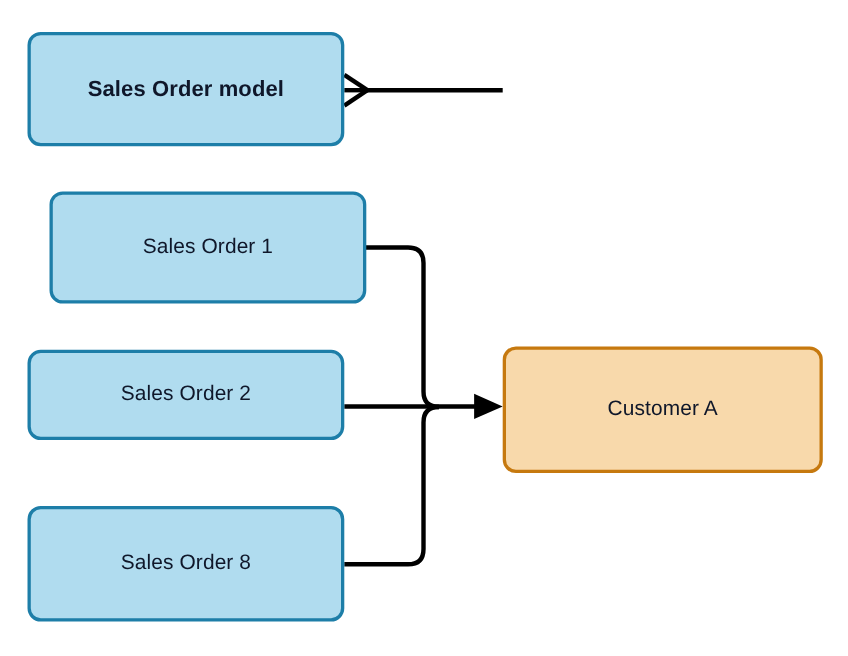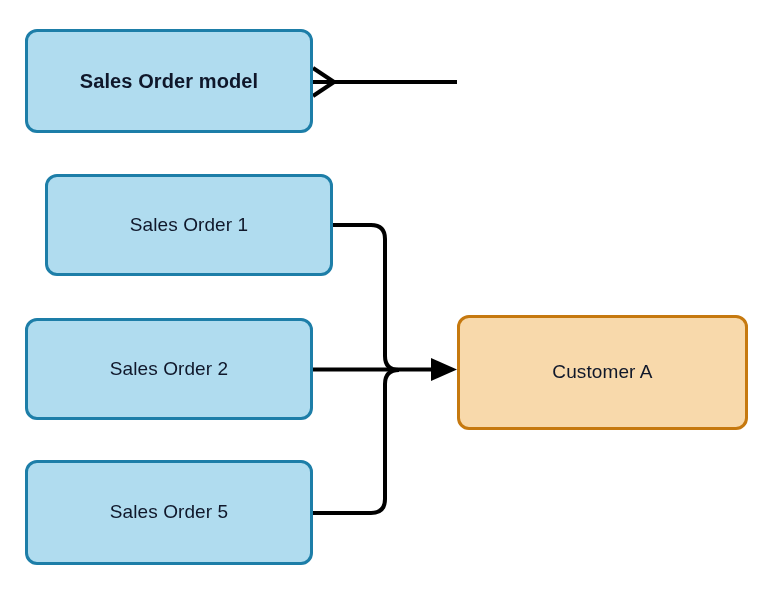--- a/index.html
+++ b/index.html
@@ -52,21 +52,21 @@
     letter-spacing: 0.1px;
   }
   .node-label.is-bold {
     font-weight: bold;
     font-size: 20px;
   }
   
   .r-model-source { left: 25px;  top: 29px;  width: 288px; height: 104px; }
   .r-model-target { left: 457px; top: 29px;  width: 291px; height: 104px; }
   .r-order-1      { left: 25px;  top: 174px; width: 288px; height: 102px; margin-left: 20px; }
-  .r-order-2      { left: 25px;  top: 318px; width: 288px; height: 102px; }
+  .r-order-2      { left: 25px;  top: 318px; width: 288px; height: 82px; }
   .r-order-3      { left: 25px;  top: 460px; width: 288px; height: 105px; }
   .r-customer     { left: 457px; top: 315px; width: 291px; height: 115px; }
 </style>
 </head>
 <body>
 
 <div id="canvas">
 
   <svg class="connector-layer" viewBox="0 0 771 596" width="771" height="596" aria-hidden="true">
 
@@ -93,20 +93,20 @@
 
   <div class="node node-entity r-order-1">
     <span class="node-label">Sales Order 1</span>
   </div>
 
   <div class="node node-entity r-order-2">
     <span class="node-label">Sales Order 2</span>
   </div>
 
   <div class="node node-entity r-order-3">
-    <span class="node-label">Sales Order 5</span>
+    <span class="node-label">Sales Order 8</span>
   </div>
 
   <div class="node node-target r-customer">
     <span class="node-label">Customer A</span>
   </div>
 
 </div>
 
 </body></html>

